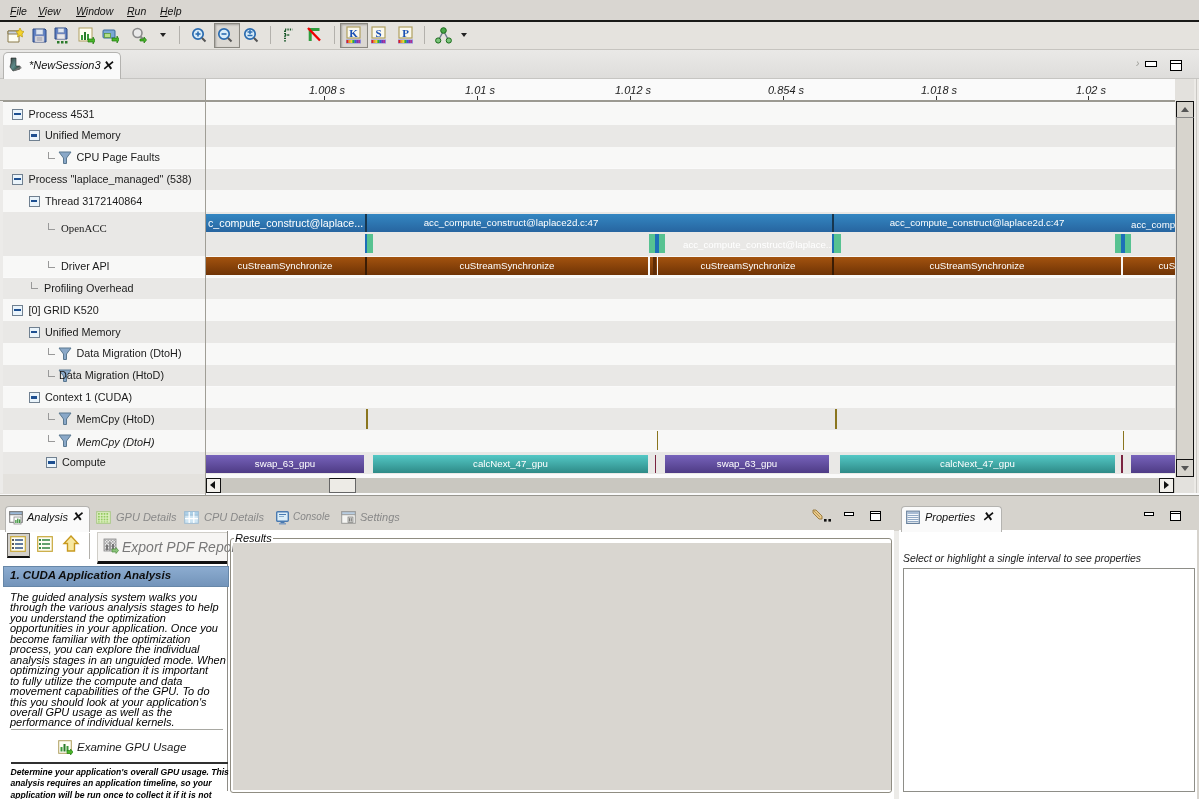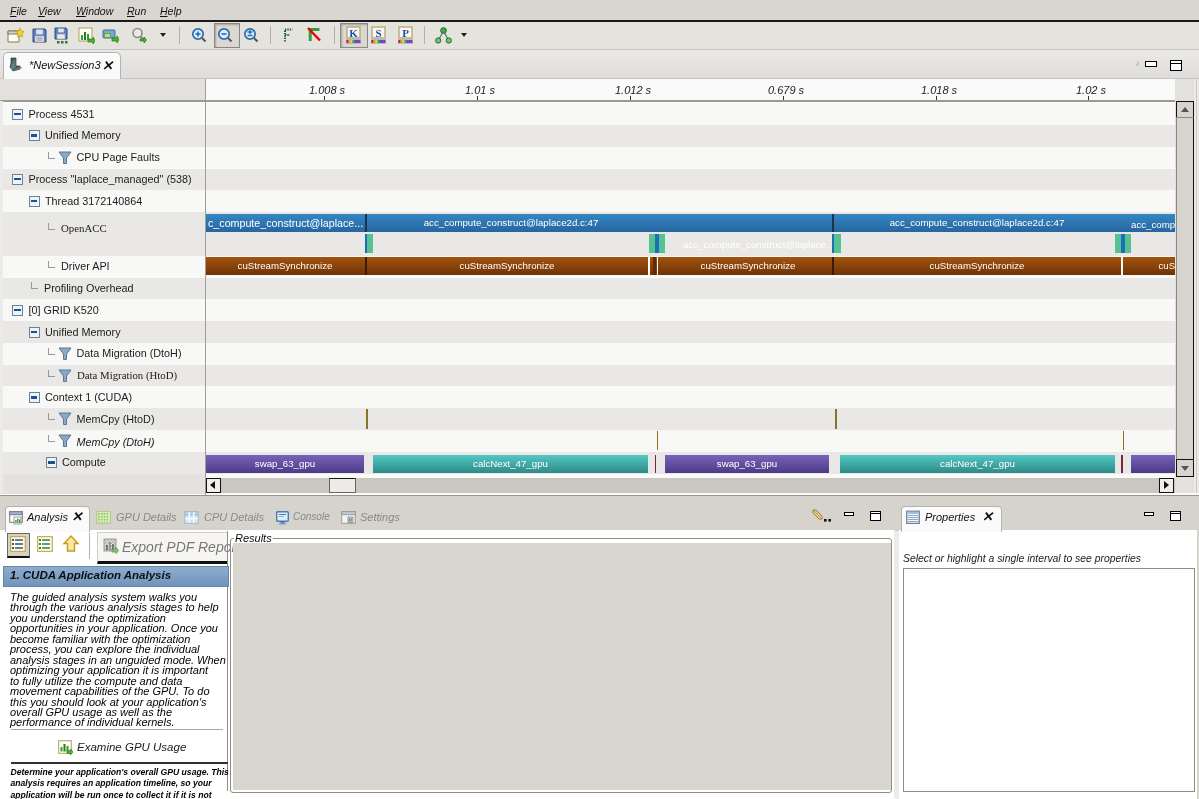--- a/index.html
+++ b/index.html
@@ -181,21 +181,21 @@
 
 <div class="ab" style="left:0;top:79px;width:1199px;height:416px;background:#fafafa;border-bottom:1px solid #98968f;"></div>
 
 <div class="ab" style="left:0;top:79px;width:205px;height:22px;background:#e2e1de;"></div>
 <div class="ab" style="left:205px;top:79px;width:1px;height:416px;background:#a09e96;"></div>
 <div class="ab" style="left:0;top:100px;width:1175px;height:2px;background:#9c9a92;"></div>
 <div id="ruler">
 <div class="tx" style="top:84px;left:309px;font-size:11px;color:#222;">1.008 s</div>
 <div class="tx" style="top:84px;left:465px;font-size:11px;color:#222;">1.01 s</div>
 <div class="tx" style="top:84px;left:615px;font-size:11px;color:#222;">1.012 s</div>
-<div class="tx" style="top:84px;left:768px;font-size:11px;color:#222;">0.679 s</div>
+<div class="tx" style="top:84px;left:768px;font-size:11px;color:#222;">0.854 s</div>
 <div class="tx" style="top:84px;left:921px;font-size:11px;color:#222;">1.018 s</div>
 <div class="tx" style="top:84px;left:1076px;font-size:11px;color:#222;">1.02 s</div>
 <div class="ab" style="left:324px;top:96px;width:1px;height:4px;background:#333;"></div>
 <div class="ab" style="left:477px;top:96px;width:1px;height:4px;background:#333;"></div>
 <div class="ab" style="left:630px;top:96px;width:1px;height:4px;background:#333;"></div>
 <div class="ab" style="left:783px;top:96px;width:1px;height:4px;background:#333;"></div>
 <div class="ab" style="left:936px;top:96px;width:1px;height:4px;background:#333;"></div>
 <div class="ab" style="left:1088px;top:96px;width:1px;height:4px;background:#333;"></div>
 </div>
 
@@ -304,21 +304,21 @@
       <div class="trt" style="left:45px;top:325.5px;">Unified Memory</div>
 <div class="lbr" style="left:48px;top:347.8px;"></div>
       <svg class="ab" style="left:58px;top:346.8px" width="14" height="14" viewBox="0 0 14 14">
         <polygon points="1,1 13,1 8.5,7 8.5,12.5 5.5,12.5 5.5,7" fill="#8aa8c8" stroke="#5a7890" stroke-width="1"></polygon>
       </svg>
       <div class="trt" style="left:76.5px;top:347.3px;">Data Migration (DtoH)</div>
 <div class="lbr" style="left:48px;top:369.6px;"></div>
       <svg class="ab" style="left:58px;top:368.6px" width="14" height="14" viewBox="0 0 14 14">
         <polygon points="1,1 13,1 8.5,7 8.5,12.5 5.5,12.5 5.5,7" fill="#8aa8c8" stroke="#5a7890" stroke-width="1"></polygon>
       </svg>
-      <div class="trt" style="left:77px;top:369.1px;font-family:Liberation Serif, serif;">Data Migration (HtoD)</div>
+      <div class="trt" style="left:59px;top:369.1px;">Data Migration (HtoD)</div>
 <div class="exp" style="left:28.5px;top:392.4px;"></div>
       <div class="trt" style="left:45px;top:391.4px;">Context 1 (CUDA)</div>
 <div class="lbr" style="left:48px;top:413.2px;"></div>
       <svg class="ab" style="left:58px;top:412.2px" width="14" height="14" viewBox="0 0 14 14">
         <polygon points="1,1 13,1 8.5,7 8.5,12.5 5.5,12.5 5.5,7" fill="#8aa8c8" stroke="#5a7890" stroke-width="1"></polygon>
       </svg>
       <div class="trt" style="left:76.5px;top:412.7px;">MemCpy (HtoD)</div>
 <div class="lbr" style="left:48px;top:435px;"></div>
       <svg class="ab" style="left:58px;top:434px" width="14" height="14" viewBox="0 0 14 14">
         <polygon points="1,1 13,1 8.5,7 8.5,12.5 5.5,12.5 5.5,7" fill="#8aa8c8" stroke="#5a7890" stroke-width="1"></polygon>

